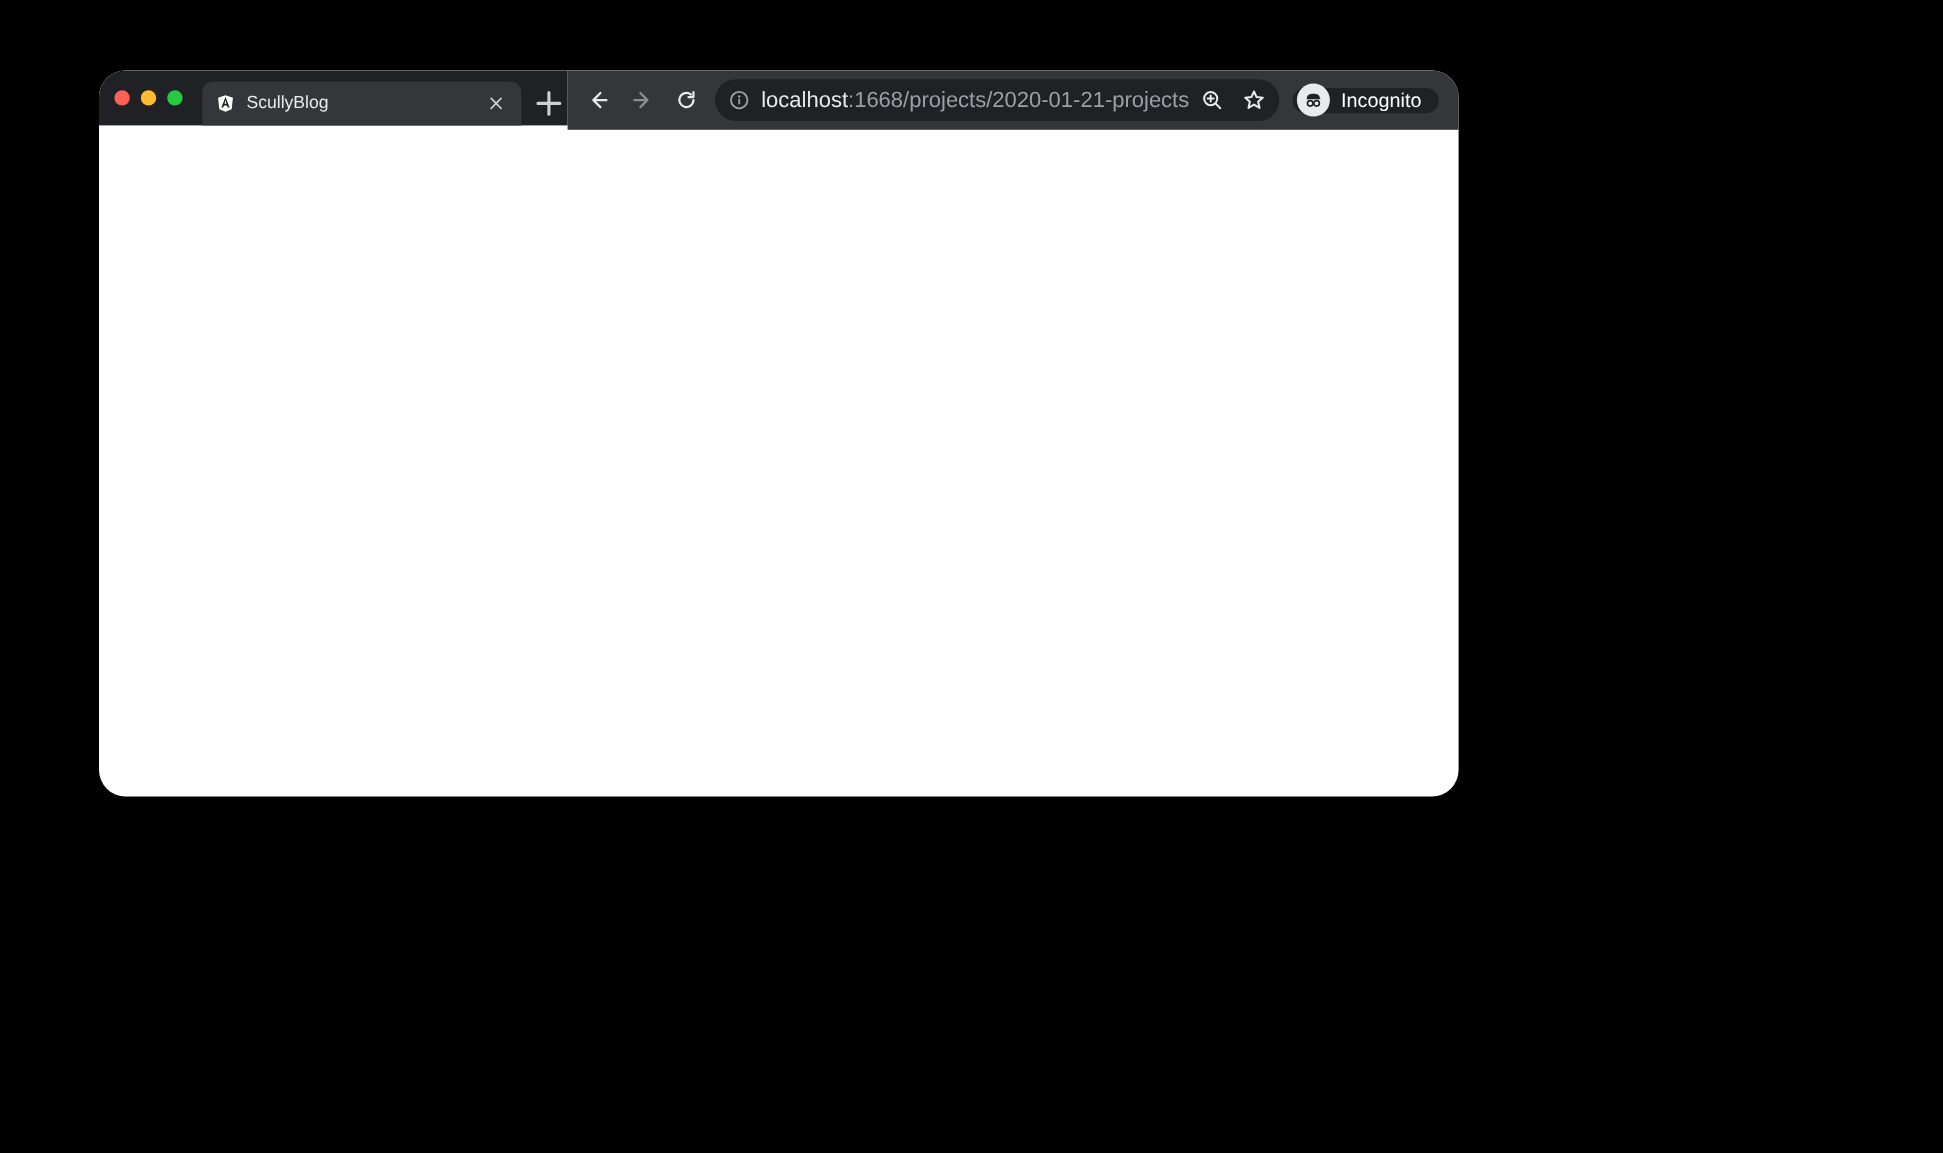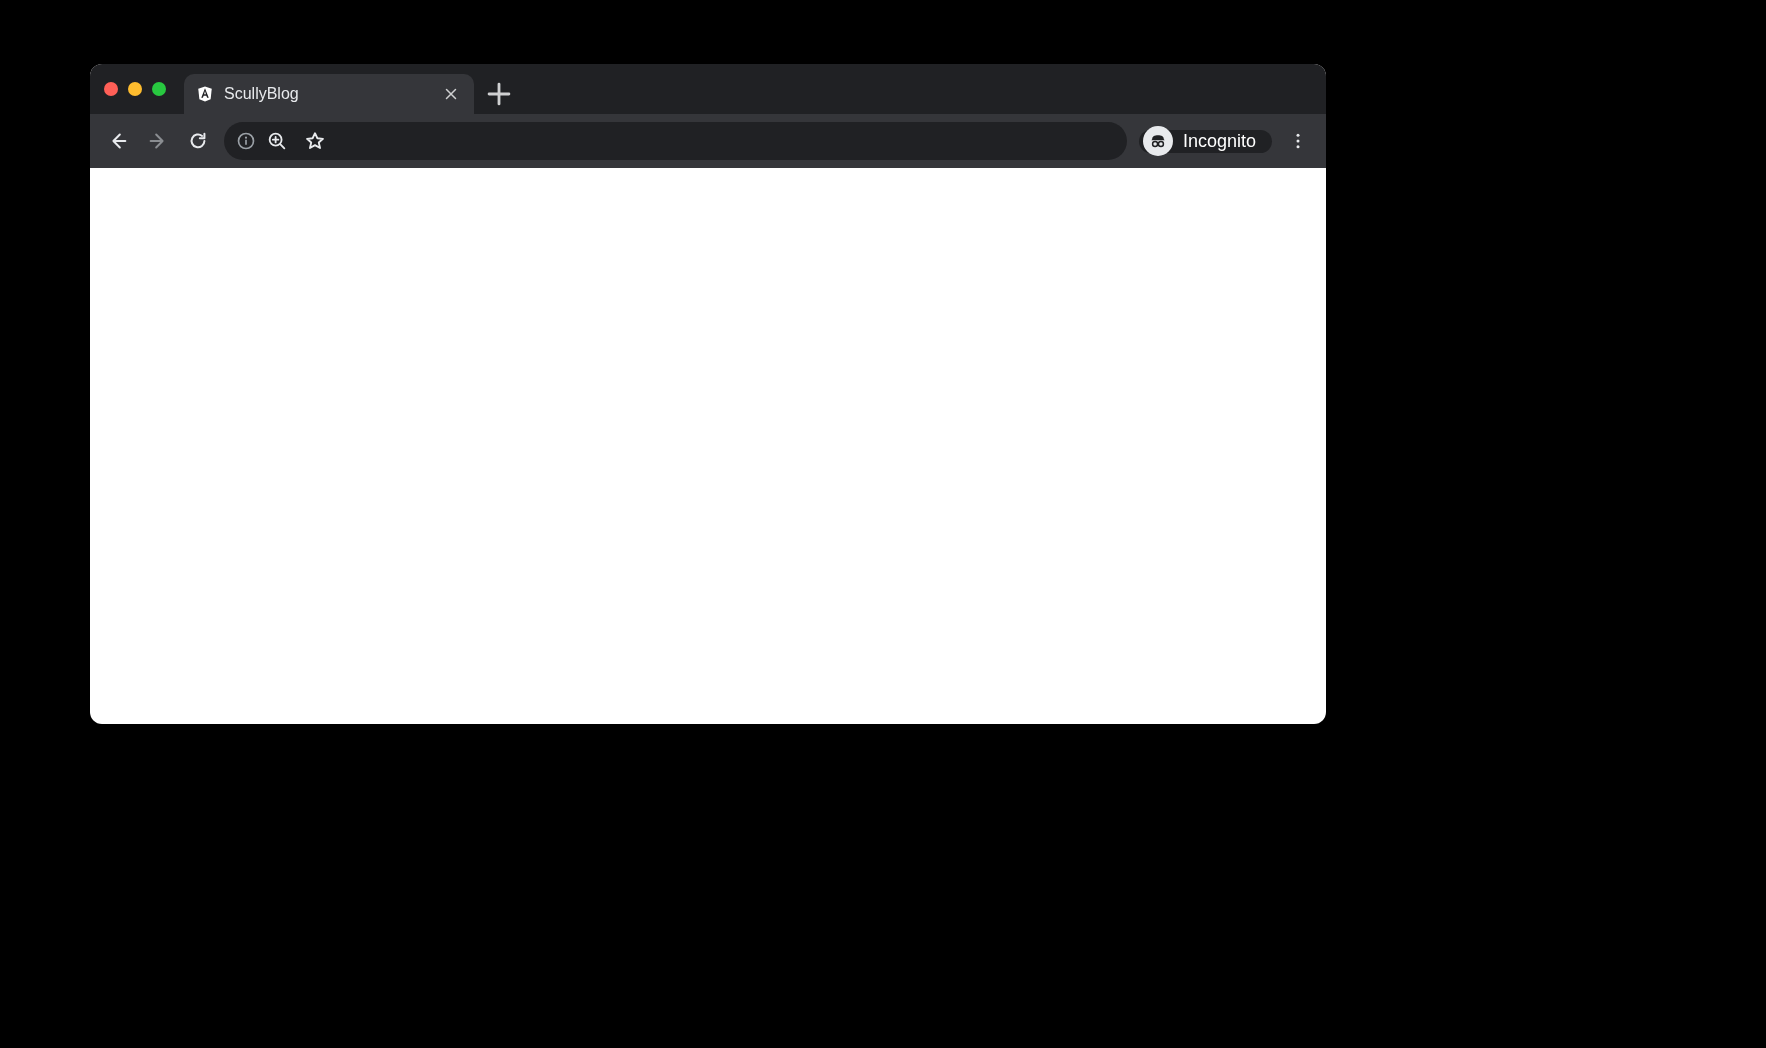--- a/index.html
+++ b/index.html
@@ -16,25 +16,25 @@
     background: #000;
     position: relative;
   }
   .browser-window {
     position: absolute;
     top: 64px;
     left: 90px;
     width: 1236px;
     height: 660px;
     background: #fff;
-    border-radius: 12px;
+    border-radius: 24px;
     overflow: hidden;
     box-shadow: 0 20px 60px rgba(0,0,0,0.6);
     display: flex;
-    flex-direction: column;
+    flex-direction: row;
   }
 
   
   .tab-strip {
     height: 50px;
     background: #202124;
     display: flex;
     align-items: flex-end;
     padding-left: 14px;
     position: relative;
@@ -216,20 +216,23 @@
           </svg>
       </div>
 
       <div class="omnibox">
         <span class="info-icon">
           <svg viewBox="0 0 24 24">
               <circle cx="12" cy="12" r="9" stroke="#9aa0a6" stroke-width="2" fill="none"></circle>
               <circle cx="12" cy="8" r="1.3" fill="#9aa0a6"></circle>
               <rect x="11" y="10.5" width="2" height="6" fill="#9aa0a6"></rect>
             </svg>
+        </span>
+        <span class="url">
+          <span>localhost</span><span class="muted">:1668/projects/2020-01-21-projects</span>
         </span>
         <span class="right-icons">
           <span class="ic">
             <svg viewBox="0 0 24 24">
                 <circle cx="10.5" cy="10.5" r="6.5" stroke="#e8eaed" stroke-width="2" fill="none"></circle>
                 <path d="M15.5 15.5 L20 20" stroke="#e8eaed" stroke-width="2" stroke-linecap="round"></path>
                 <path d="M10.5 7.5 V13.5 M7.5 10.5 H13.5" stroke="#e8eaed" stroke-width="2" stroke-linecap="round"></path>
               </svg>
           </span>
           <span class="ic">

